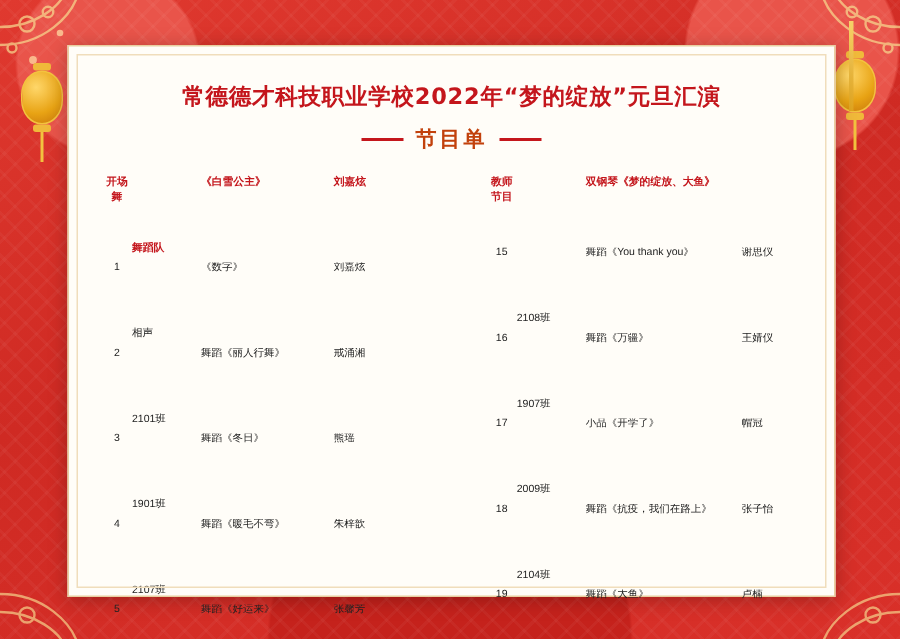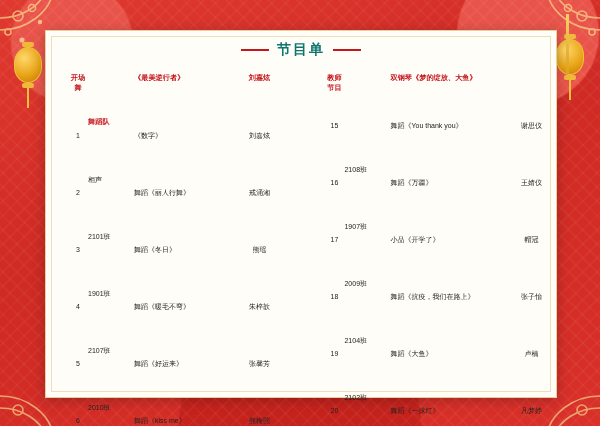--- a/index.html
+++ b/index.html
@@ -67,21 +67,21 @@
     color:#c4161c;
     letter-spacing:.5px;
     margin:24px 10px 0 10px;
     font-family:"DejaVu Sans","Liberation Sans",sans-serif;
   }
   .subtitle-wrap{
     display:flex;align-items:center;justify-content:center;gap:8px;margin-top:10px;
   }
   .subtitle-wrap .bar{width:28px;height:2px;background:#c4161c;}
   .subtitle{
-    font-size:14px;font-weight:bold;color:#0f766e;letter-spacing:2px;
+    font-size:14px;font-weight:bold;color:#c2410c;letter-spacing:2px;
     font-family:"DejaVu Sans","Liberation Sans",sans-serif;
   }
 
   .columns{
     display:flex;
     margin:14px 22px 0 22px;
     gap:14px;
     font-size:7px;
     color:#222;
   }
@@ -96,21 +96,21 @@
     font-size:7.2px;
   }
   .row{
     display:flex;
     padding:2.1px 0;
     line-height:1.25;
   }
   .c-no{width:20px;flex:none;text-align:center;}
   .c-cls{width:46px;flex:none;margin-top:44px;}
   .c-prog{flex:1;overflow:hidden;white-space:nowrap;}
-  .c-perf{width:74px;flex:none;text-align:center;overflow:hidden;white-space:nowrap;margin-left:20px;}
+  .c-perf{width:74px;flex:none;text-align:left;overflow:hidden;white-space:nowrap;margin-left:20px;}
   .row-label{
     font-weight:bold;color:#c4161c;
   }
   .band-row .c-cls{font-weight:bold;}
 </style>
 </head>
 <body>
 
 <div class="bg"></div>
 
@@ -160,34 +160,35 @@
 <div class="lantern" style="right:16px;top:34px;">
   <div class="cap"></div>
     <div class="body"></div>
     <div class="capb"></div>
     <div class="tassel"></div>
 </div>
 <div class="tassel-big" style="left:566px;top:14px;"></div>
 
 <div class="card">
 
+  <div class="title">常德德才科技职业学校2022年“梦的绽放”元旦汇演</div>
 
   <div class="subtitle-wrap">
     <span class="bar"></span>
     <span class="subtitle">节目单</span>
     <span class="bar"></span>
   </div>
 
   <div class="columns">
 
     <div class="col">
       <div class="col-head">
         <span class="c-no">开场舞</span>
         <span class="c-cls">舞蹈队</span>
-        <span class="c-prog">《最美逆行者》</span>
+        <span class="c-prog">《白雪公主》</span>
         <span class="c-perf">刘嘉炫</span>
       </div>
 
       <div class="row">
           <span class="c-no">1</span>
           <span class="c-cls">相声</span>
           <span class="c-prog">《数字》</span>
           <span class="c-perf">刘嘉炫</span>
         </div>
       <div class="row">

